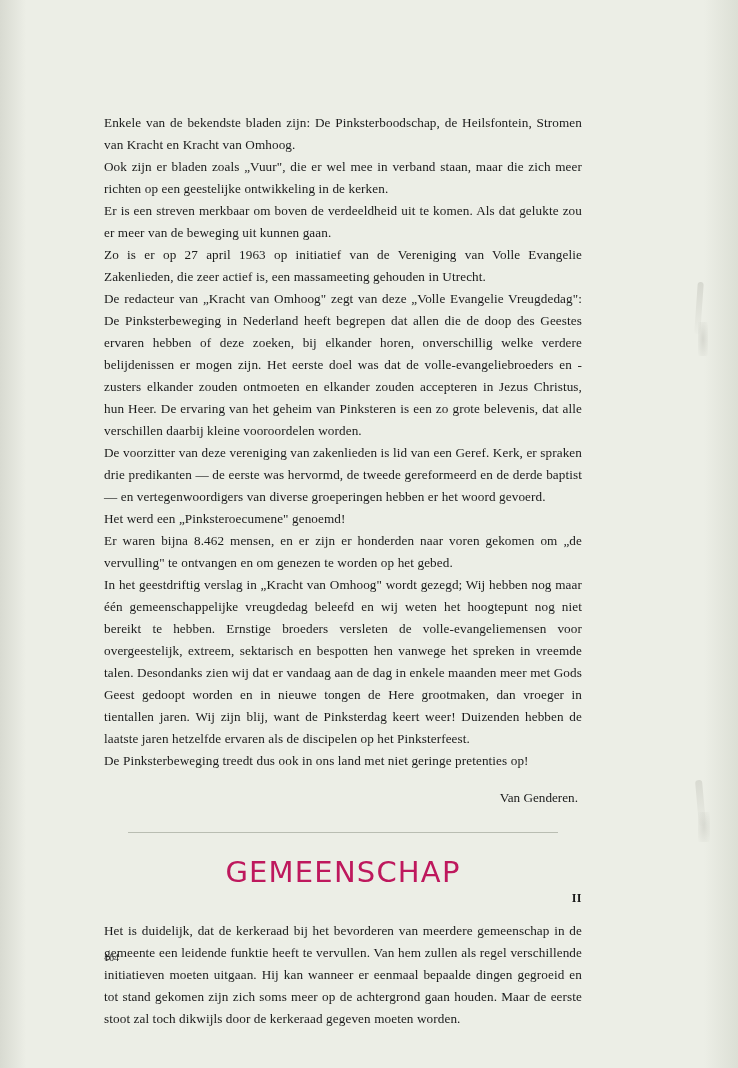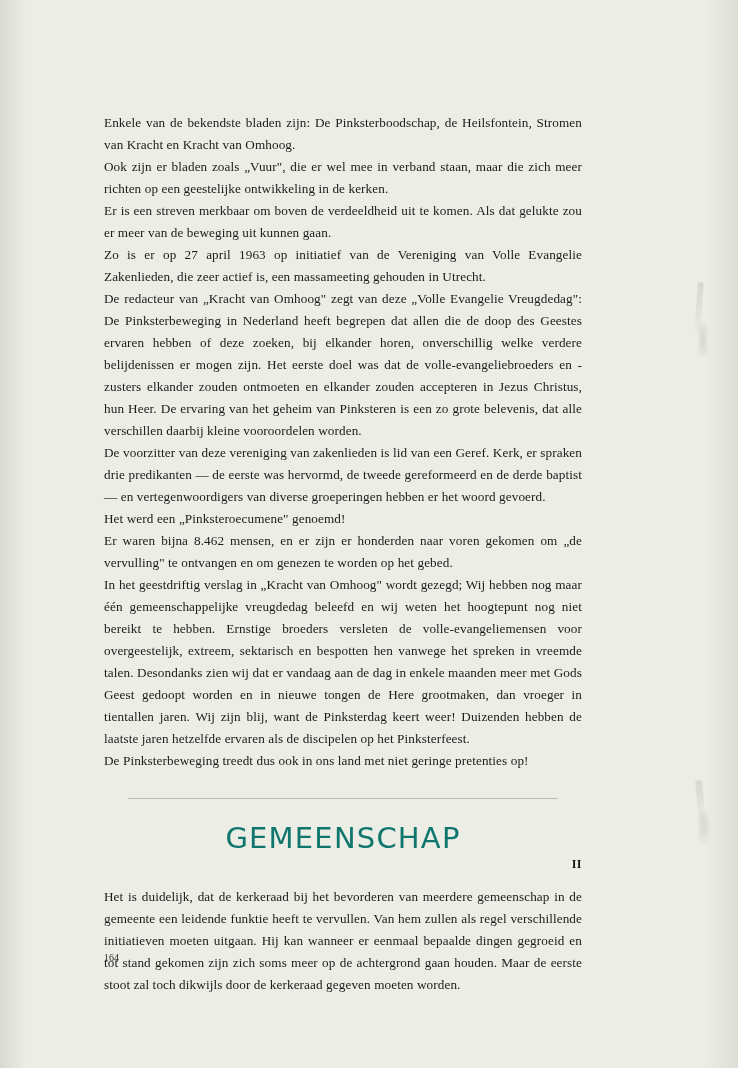--- a/index.html
+++ b/index.html
@@ -63,21 +63,21 @@
     width: 430px;
     height: 1px;
     background: #b9bdb2;
   }
   h1.section-title {
     font-family: "DejaVu Sans", sans-serif;
     font-weight: 400;
     font-size: 29px;
     letter-spacing: 1.2px;
     text-align: center;
-    color: #0f766e;
+    color: #be185d;
     margin: 22px 0 0 0;
   }
   .section-number {
     text-align: right;
     font-family: "Liberation Serif", serif;
     font-weight: bold;
     font-size: 12px;
     margin-top: 2px;
     letter-spacing: 0.5px;
   }
@@ -148,20 +148,21 @@
       <p class="para">Er is een streven merkbaar om boven de verdeeldheid uit te komen. Als dat gelukte zou er meer van de beweging uit kunnen gaan.</p>
       <p class="para">Zo is er op 27 april 1963 op initiatief van de Vereniging van Volle Evangelie Zakenlieden, die zeer actief is, een massameeting gehouden in Utrecht.</p>
       <p class="para">De redacteur van „Kracht van Omhoog" zegt van deze „Volle Evangelie Vreugdedag": De Pinksterbeweging in Nederland heeft begrepen dat allen die de doop des Geestes ervaren hebben of deze zoeken, bij elkander horen, onverschillig welke verdere belijdenissen er mogen zijn. Het eerste doel was dat de volle-evangeliebroeders en -zusters elkander zouden ontmoeten en elkander zouden accepteren in Jezus Christus, hun Heer. De ervaring van het geheim van Pinksteren is een zo grote belevenis, dat alle verschillen daarbij kleine vooroordelen worden.</p>
       <p class="para">De voorzitter van deze vereniging van zakenlieden is lid van een Geref. Kerk, er spraken drie predikanten — de eerste was hervormd, de tweede gereformeerd en de derde baptist — en vertegenwoordigers van diverse groeperingen hebben er het woord gevoerd.</p>
       <p class="para">Het werd een „Pinksteroecumene" genoemd!</p>
       <p class="para">Er waren bijna 8.462 mensen, en er zijn er honderden naar voren gekomen om „de vervulling" te ontvangen en om genezen te worden op het gebed.</p>
       <p class="para">In het geestdriftig verslag in „Kracht van Omhoog" wordt gezegd; Wij hebben nog maar één gemeenschappelijke vreugdedag beleefd en wij weten het hoogtepunt nog niet bereikt te hebben. Ernstige broeders versleten de volle-evangeliemensen voor overgeestelijk, extreem, sektarisch en bespotten hen vanwege het spreken in vreemde talen. Desondanks zien wij dat er vandaag aan de dag in enkele maanden meer met Gods Geest gedoopt worden en in nieuwe tongen de Here grootmaken, dan vroeger in tientallen jaren. Wij zijn blij, want de Pinksterdag keert weer! Duizenden hebben de laatste jaren hetzelfde ervaren als de discipelen op het Pinksterfeest.</p>
       <p class="para">De Pinksterbeweging treedt dus ook in ons land met niet geringe pretenties op!</p>
     </div>
 
+    <div class="signature">Van Genderen.</div>
 
     <div class="rule"></div>
 
     <h1 class="section-title">GEMEENSCHAP</h1>
     <div class="section-number">II</div>
 
     <div class="section-body">
       <p class="para">Het is duidelijk, dat de kerkeraad bij het bevorderen van meerdere gemeenschap in de gemeente een leidende funktie heeft te vervullen. Van hem zullen als regel verschillende initiatieven moeten uitgaan. Hij kan wanneer er eenmaal bepaalde dingen gegroeid en tot stand gekomen zijn zich soms meer op de achtergrond gaan houden. Maar de eerste stoot zal toch dikwijls door de kerkeraad gegeven moeten worden.</p>
     </div>
 

